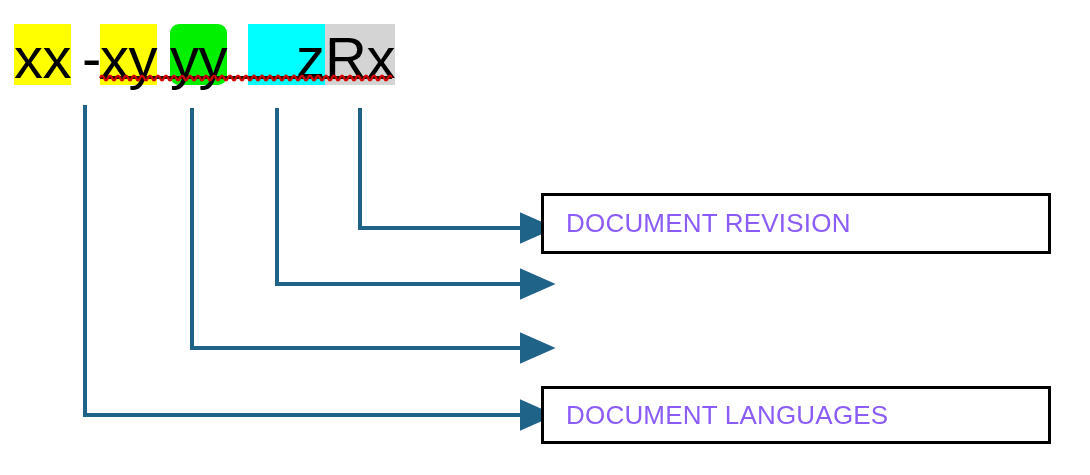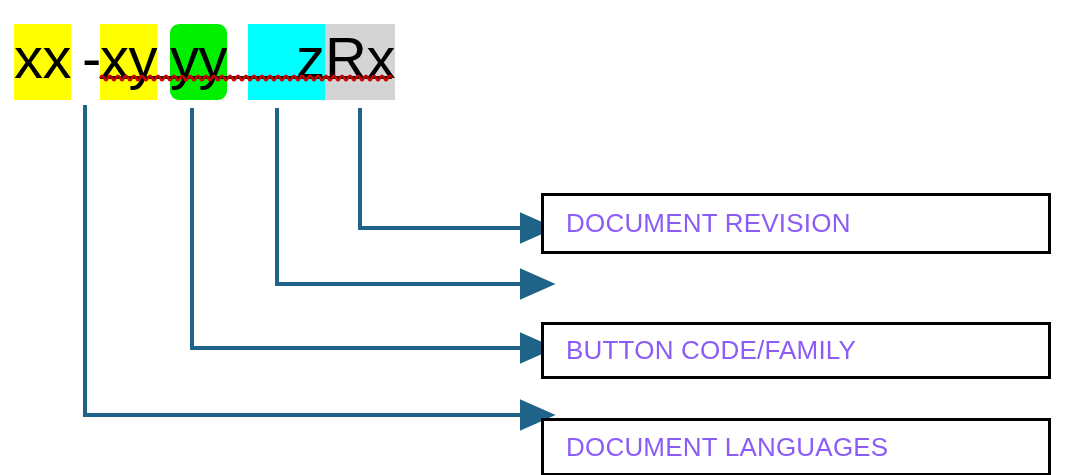--- a/index.html
+++ b/index.html
@@ -22,21 +22,21 @@
   #code-string {
     position: absolute;
     left: 0px;
     top: 0px;
     width: 420px;
     height: 110px;
   }
   .code-seg {
     position: absolute;
     top: 24px;
-    height: 76px;
+    height: 61px;
     font-family: "Liberation Sans", sans-serif;
     font-size: 58px;
     line-height: 68px;
     color: #000000;
     white-space: pre;
     letter-spacing: -0.5px;
     text-align: center;
   }
   .seg-hl-yellow { background: #ffff00; }
   .seg-hl-green  { background: #00f000; }
@@ -69,21 +69,21 @@
     font-family: "Liberation Sans", sans-serif;
     font-size: 26px;
     color: #8b5cf6;
     padding-left: 22px;
     letter-spacing: 0.2px;
     white-space: nowrap;
   }
   #box-0 { top: 193px; height: 61px; }
   #box-1 { top: 258px; height: 56px; }
   #box-2 { top: 322px; height: 57px; }
-  #box-3 { top: 386px; height: 58px; margin-top: 32px; }
+  #box-3 { top: 386px; height: 58px; }
 </style>
 </head>
 <body>
 
 <div id="canvas">
 
   <div id="code-string">
 
     <div class="code-seg seg-hl-yellow" style="left:14px;">xx</div>
 
@@ -124,21 +124,18 @@
     <path d="M192,108 L192,348 L522,348" stroke="#1f6389" stroke-width="4" fill="none" marker-end="url(#arrowhead)"></path>
 
     <path d="M85,105 L85,415 L522,415" stroke="#1f6389" stroke-width="4" fill="none" marker-end="url(#arrowhead)"></path>
   </svg>
 
   <div class="label-box" id="box-0">
     <span class="label-text">DOCUMENT REVISION</span>
   </div>
 
 
-  <div class="label-box" id="box-2">
-    <span class="label-text">BUTTON CODE/FAMILY</span>
-  </div>
 
   <div class="label-box" id="box-3">
     <span class="label-text">DOCUMENT LANGUAGES</span>
   </div>
 
 </div>
 
 </body></html>

